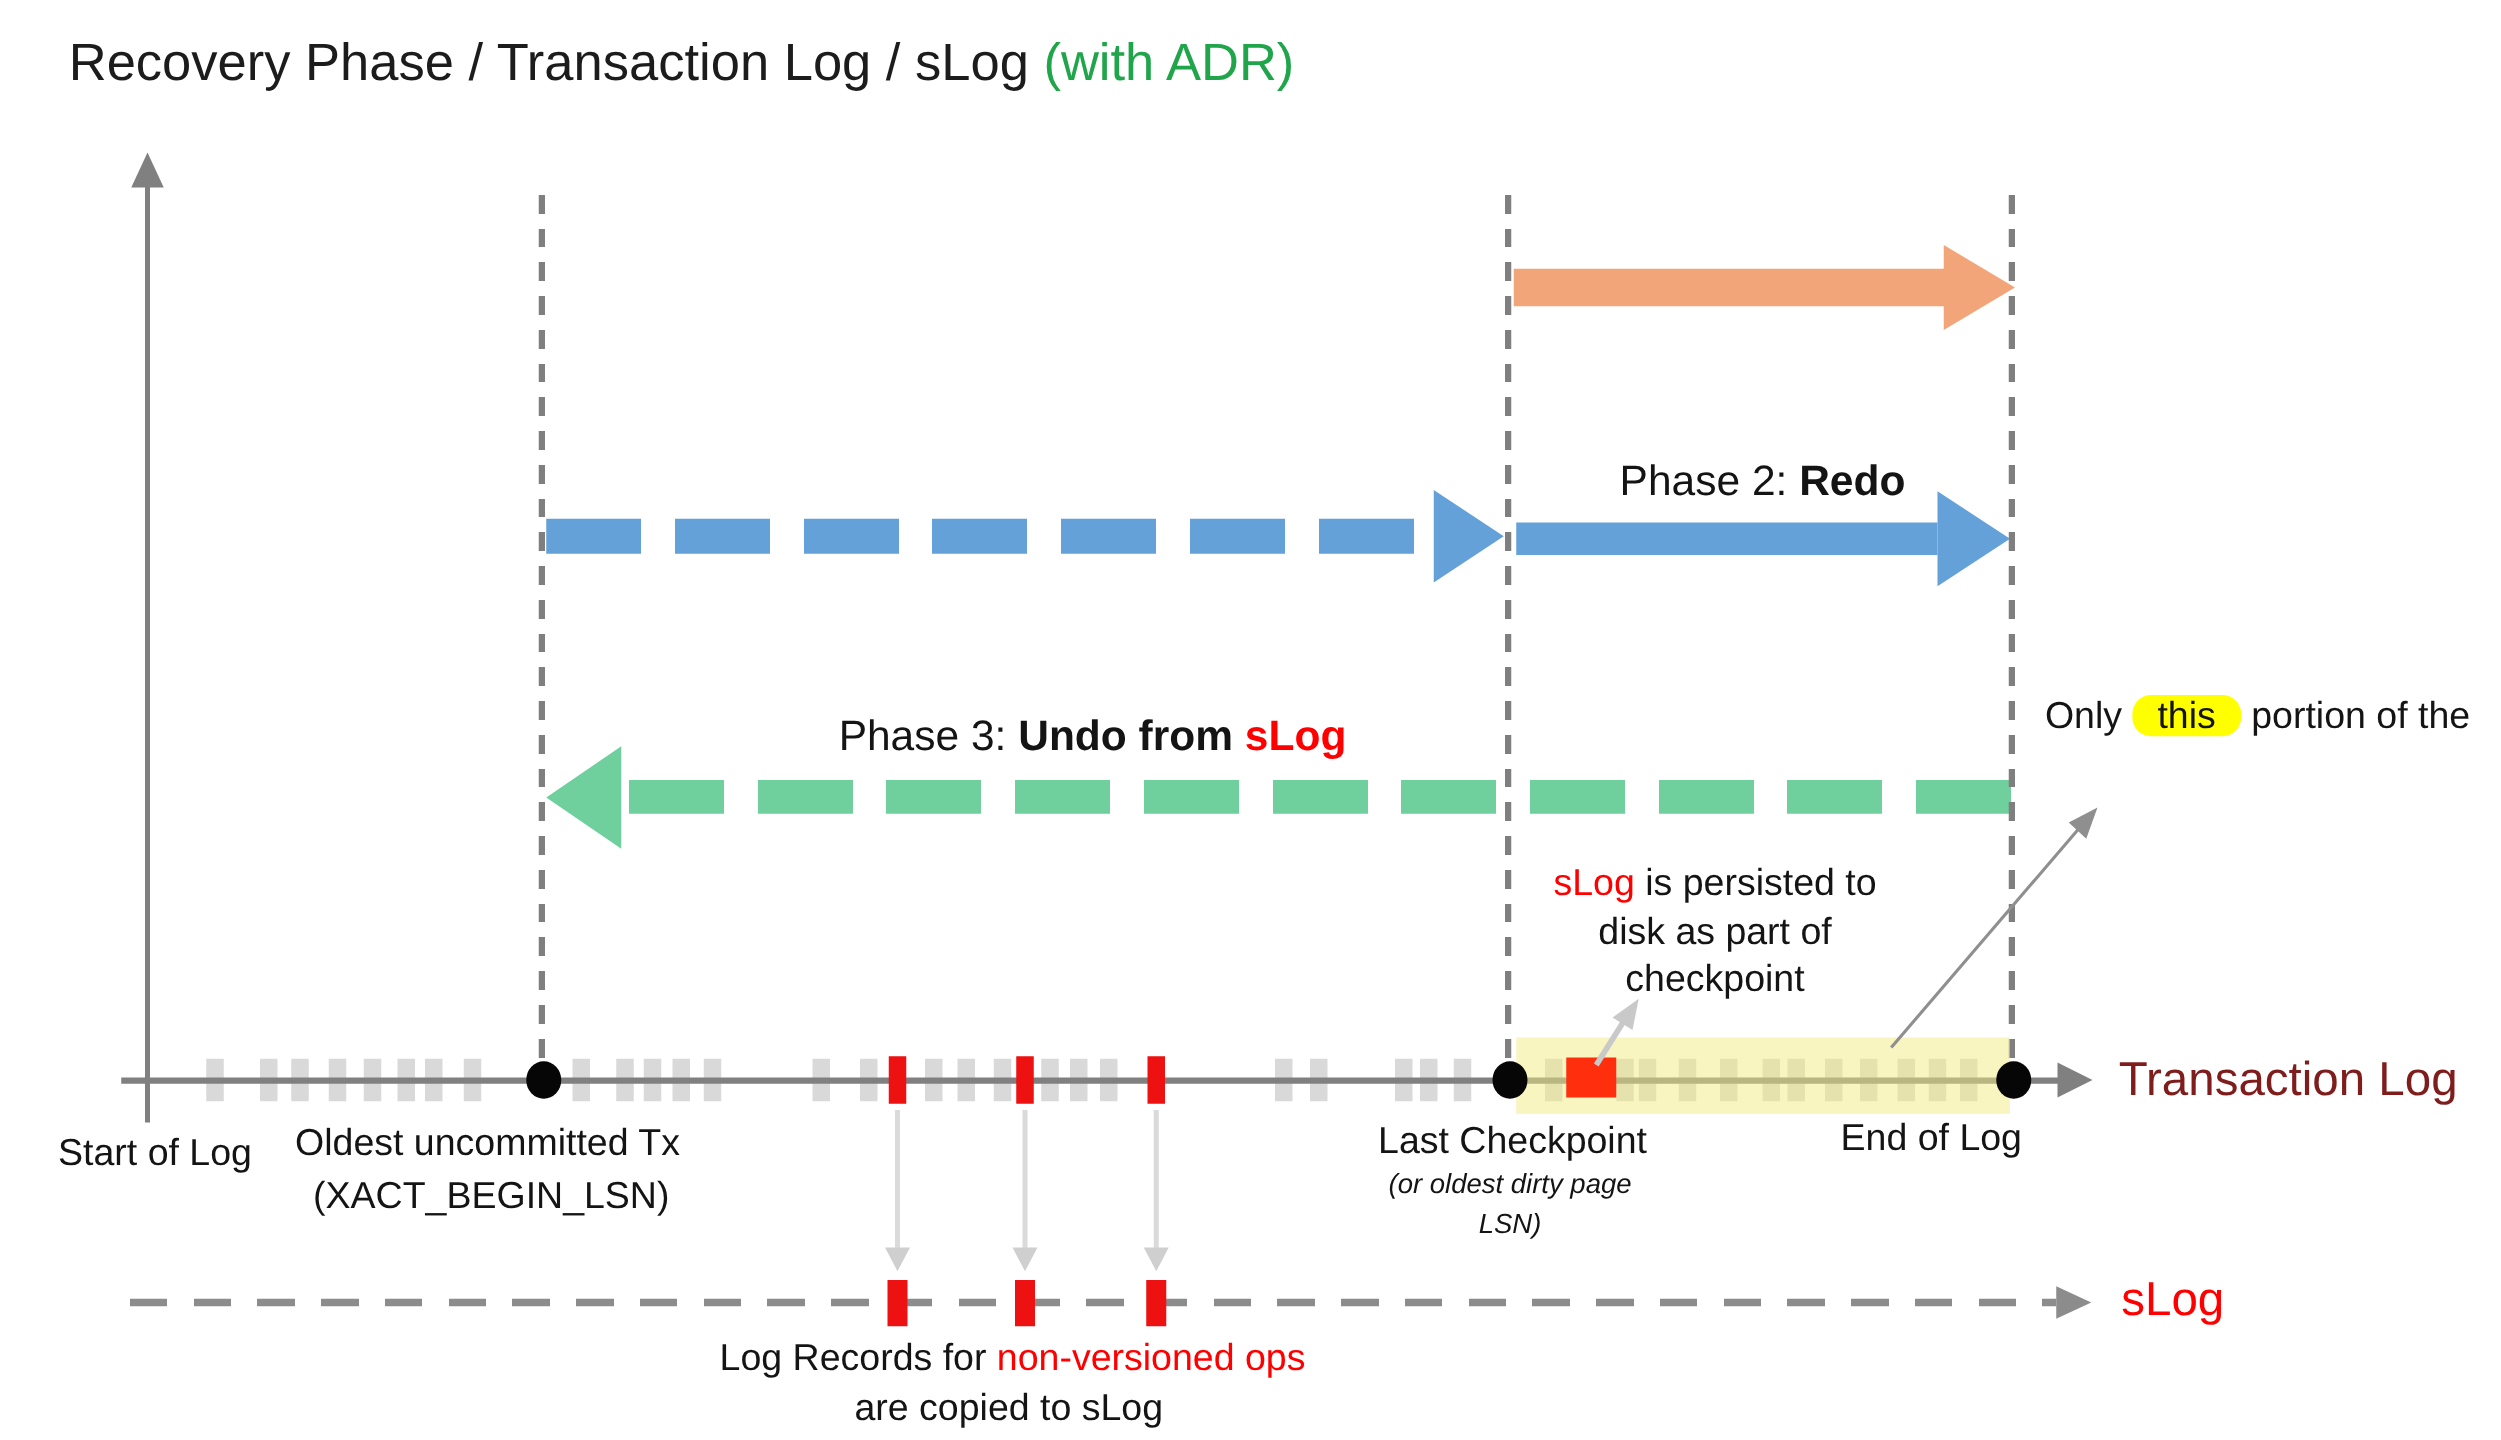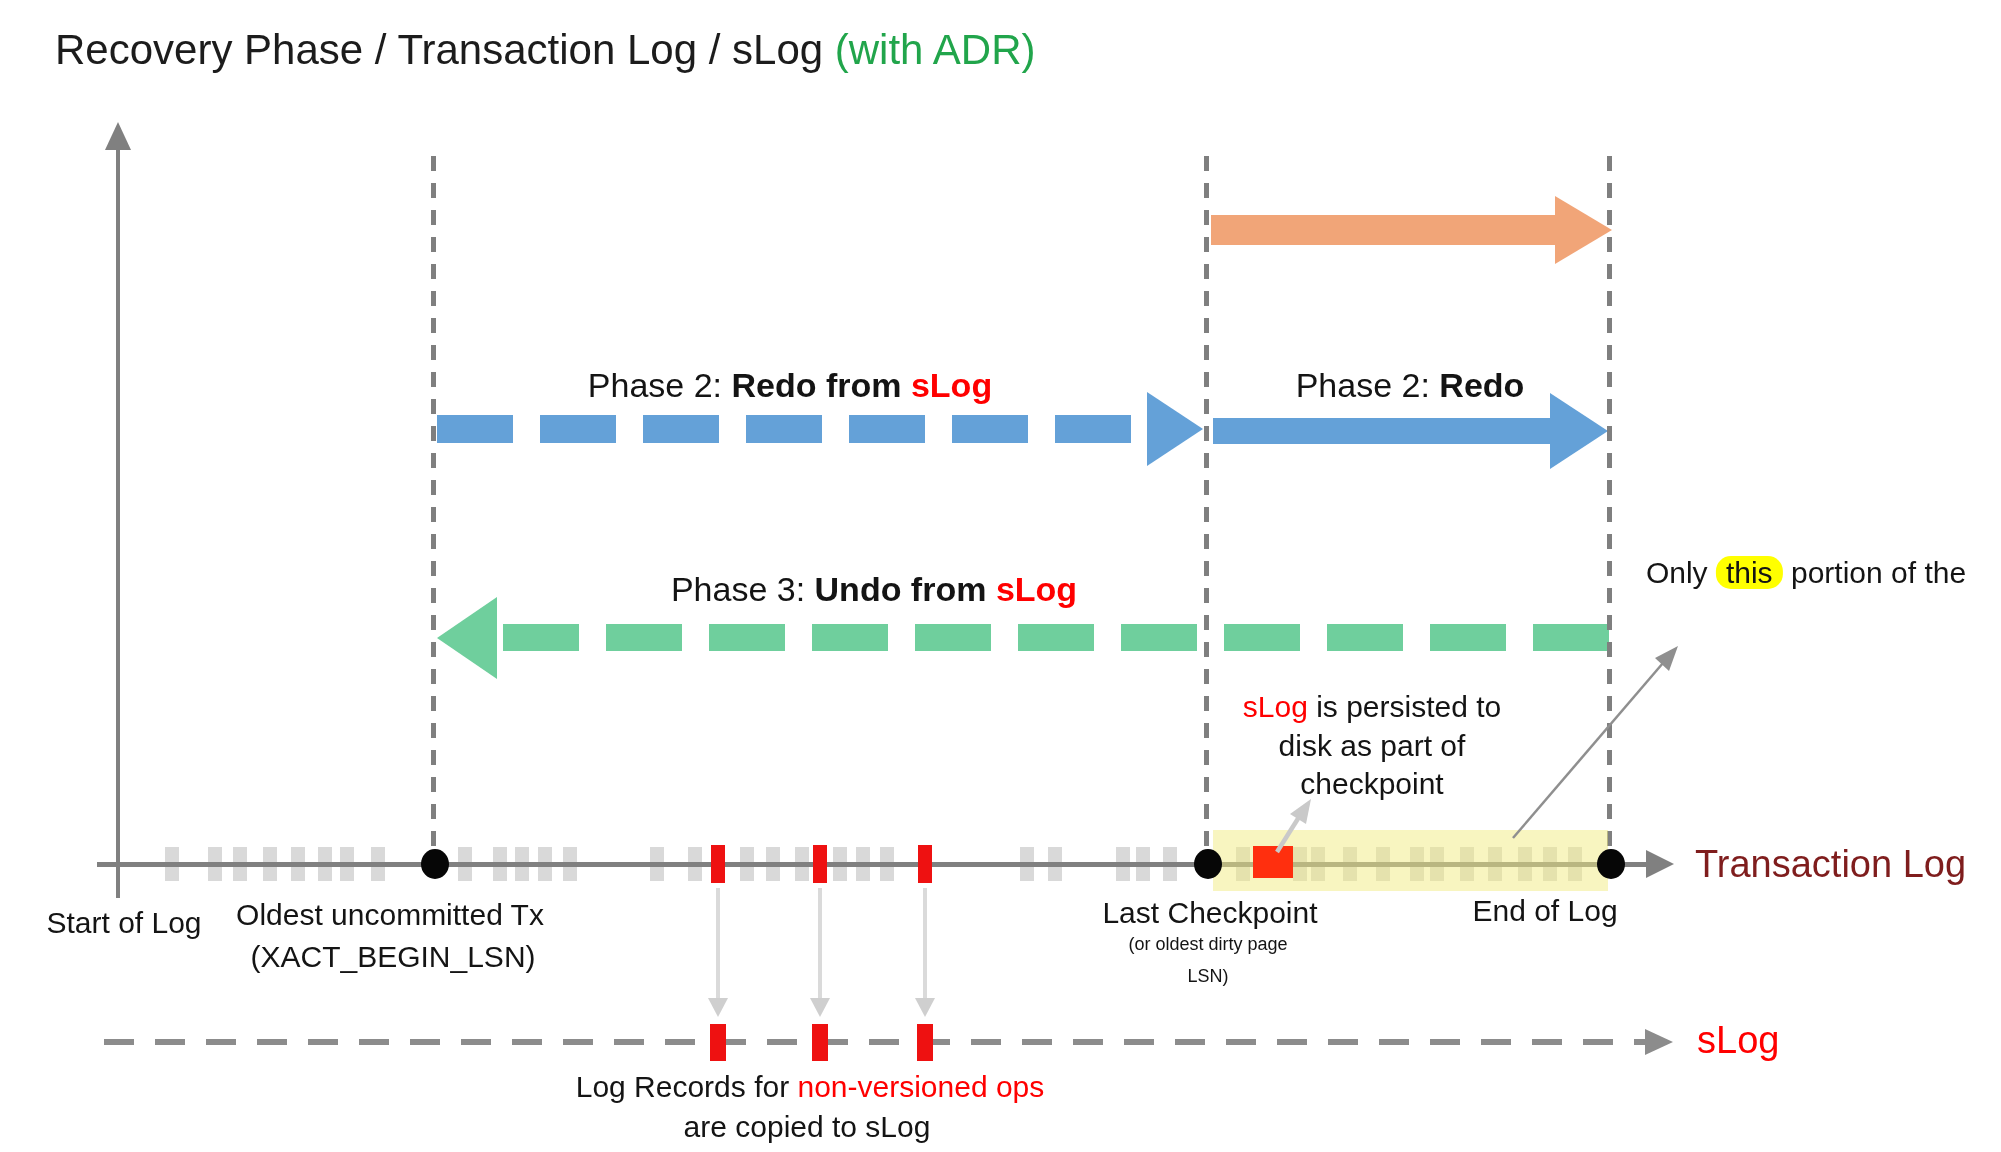--- a/index.html
+++ b/index.html
@@ -50,27 +50,27 @@
     background:repeating-linear-gradient(90deg,var(--phase2-blue) 0 76px,transparent 76px 103px);}
   #p2a-head{left:1147px;top:392px;width:0;height:0;border-top:37px solid transparent;border-bottom:37px solid transparent;border-left:56px solid var(--phase2-blue);}
   #p2b-shaft{left:1213px;top:418px;width:337px;height:26px;background:var(--phase2-blue);}
   #p2b-head{left:1550px;top:393px;width:0;height:0;border-top:38px solid transparent;border-bottom:38px solid transparent;border-left:58px solid var(--phase2-blue);}
   #p3-shaft{left:497px;top:624px;width:1112px;height:27px;
     background:repeating-linear-gradient(270deg,var(--phase3-green) 0 76px,transparent 76px 103px);}
   #p3-head{left:437px;top:597px;width:0;height:0;border-top:41px solid transparent;border-bottom:41px solid transparent;border-right:60px solid var(--phase3-green);}
 
   
   .mlabel{font-size:30px;color:#141414;}
-  .mlabel-italic{font-size:18px;color:#141414;}
+  .mlabel-italic{font-size:22px;font-style:italic;color:#141414;}
   #transaction-log-label{left:1695px;top:843px;font-size:38px;color:#7f1d1d;white-space:nowrap;}
   #slog-label{left:1697px;top:1019px;font-size:38px;color:var(--red);white-space:nowrap;}
 
   
   .note{font-size:30px;color:#141414;}
-  .hl{background:var(--highlight-yellow);padding:0 10px;border-radius:15px;}
+  .hl{background:var(--highlight-yellow);padding:0 20px;border-radius:15px;}
 
   
   #slog-line{left:104px;top:1039px;width:1541px;height:6px;
     background:repeating-linear-gradient(90deg,var(--note-gray) 0 30px,transparent 30px 51px);}
   #slog-head{left:1645px;top:1029px;width:0;height:0;border-top:13px solid transparent;border-bottom:13px solid transparent;border-left:28px solid var(--note-gray);}
 
   #svg-overlay{left:0;top:0;z-index:8;pointer-events:none;}
   .thin-arrow{stroke:#8f8f8f;stroke-width:2.5;fill:none;}
   .thin-arrow-head{fill:#8f8f8f;}
   .lite-arrow{stroke:#c9c9c9;stroke-width:4.5;fill:none;}
@@ -92,23 +92,20 @@
   <div id="timeline-line" class="abs axis"></div>
   <div id="timeline-head" class="abs"></div>
 
   <div class="abs guide" style="left:431px"></div>
   <div class="abs guide" style="left:1204px"></div>
   <div class="abs guide" style="left:1607px"></div>
 
   <div id="p1-shaft" class="abs"></div>
   <div id="p1-head" class="abs"></div>
 
-  <div class="abs ctr plabel" style="left:790px;top:366px">
-    <span>Phase 2: </span><b>Redo from </b><b class="red">sLog</b>
-  </div>
   <div id="p2a-shaft" class="abs"></div>
   <div id="p2a-head" class="abs"></div>
 
   <div class="abs ctr plabel" style="left:1410px;top:366px">
     <span>Phase 2: </span><b>Redo</b>
   </div>
   <div id="p2b-shaft" class="abs"></div>
   <div id="p2b-head" class="abs"></div>
 
   <div class="abs ctr plabel" style="left:874px;top:570px">

